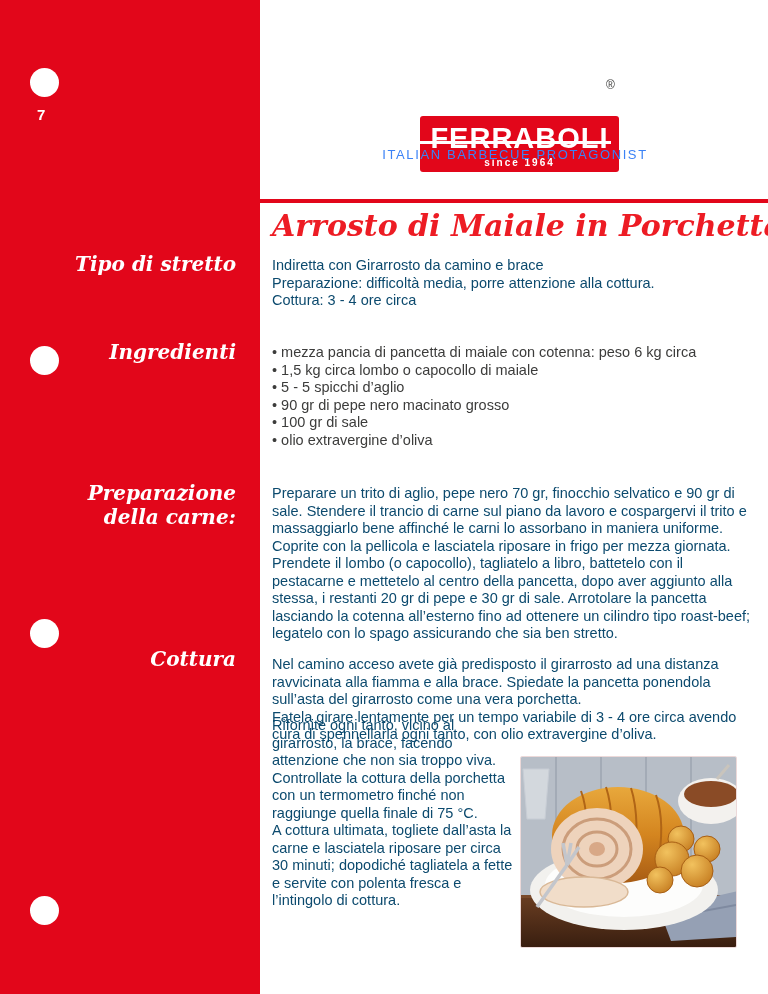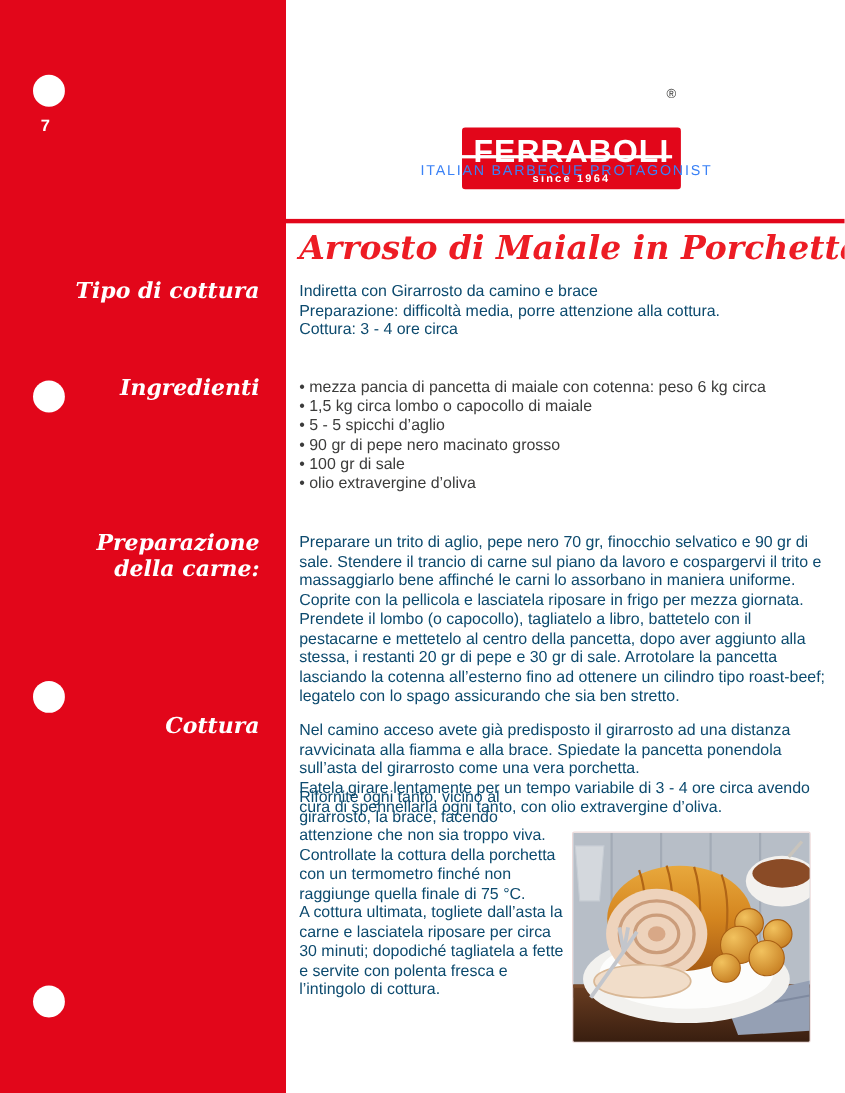--- a/index.html
+++ b/index.html
@@ -173,21 +173,21 @@
 <body>
 
 <div class="page">
 
   <aside class="sidebar">
     <div class="hole hole-1"></div>
     <div class="hole hole-2"></div>
     <div class="hole hole-3"></div>
     <div class="hole hole-4"></div>
     <div class="page-number">7</div>
-    <div class="side-label label-tipo">Tipo di cottura</div>
+    <div class="side-label label-tipo">Tipo di stretto</div>
     <div class="side-label label-ingr">Ingredienti</div>
     <div class="side-label label-prep">Preparazione
 della carne:</div>
     <div class="side-label label-cott">Cottura</div>
   </aside>
 
   <div class="logo-wrap">
     <div class="logo-box">
       <span class="logo-text">FERRABOLI</span>
       <div class="logo-line"></div>

